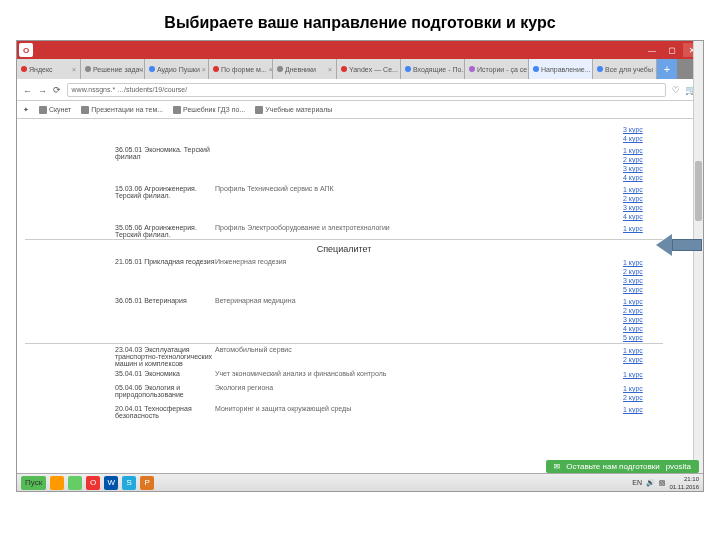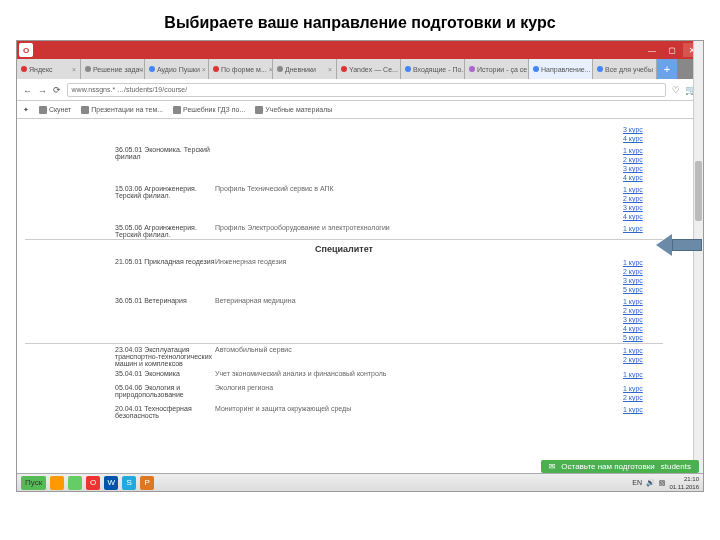--- a/index.html
+++ b/index.html
@@ -25,21 +25,21 @@
   .right-icons { display: flex; gap: 6px; font-size: 9px; color: #555; }
   .bookmarks { height: 18px; display: flex; align-items: center; padding: 0 6px; gap: 10px; font-size: 7px; color: #555; border-bottom: 1px solid #ccc; }
   .bm { display: flex; align-items: center; gap: 2px; }
   .bm-ico { width: 8px; height: 8px; background: #888; border-radius: 1px; }
   .content { flex: 1; overflow: hidden; font-size: 7px; color: #333; padding: 4px 40px 4px 8px; position: relative; }
   .row { display: flex; border-top: 1px solid transparent; padding: 1px 0; min-height: 14px; }
   .c1 { width: 190px; padding-left: 90px; color: #444; }
   .c2 { flex: 1; color: #666; }
   .c3 { width: 40px; text-align: left; }
   .c3 a { color: #36c; text-decoration: underline; display: block; line-height: 9px; }
-  .section-h { text-align: center; font-weight: bold; font-size: 9px; padding: 4px 0 2px; }
+  .section-h { text-align: center; font-weight: normal; font-size: 9px; padding: 4px 0 2px; }
   .hr { border-top: 1px solid #ccc; }
   .arrow-callout { position: absolute; right: 18px; top: 234px; width: 46px; height: 22px; }
   .arrow-body { position: absolute; right: 0; top: 5px; width: 30px; height: 12px; background: #6b8aa8; border: 1px solid #4a6a88; }
   .arrow-head { position: absolute; left: 0; top: 0; width: 0; height: 0; border-top: 11px solid transparent; border-bottom: 11px solid transparent; border-right: 16px solid #6b8aa8; }
   .statusbar { position: absolute; bottom: 18px; right: 4px; background: #4caf50; color: #fff; font-size: 8px; padding: 2px 8px; border-radius: 2px; display: flex; align-items: center; gap: 6px; }
   .taskbar { position: absolute; bottom: 0; left: 0; right: 0; height: 18px; background: linear-gradient(#eee,#ddd); border-top: 1px solid #aaa; display: flex; align-items: center; padding: 0 4px; font-size: 7px; color: #333; }
   .task-left { display: flex; gap: 4px; align-items: center; }
   .task-ico { width: 14px; height: 14px; border-radius: 2px; display: flex; align-items: center; justify-content: center; font-size: 8px; color: #fff; }
   .task-right { margin-left: auto; display: flex; align-items: center; gap: 4px; }
   .clock { text-align: right; line-height: 8px; font-size: 6px; }
@@ -242,21 +242,21 @@
       </div>
   </div>
 
   <div class="scroll">
       <div class="thumb"></div>
     </div>
 
   <div class="statusbar">
     <span>✉</span>
     <span>Оставьте нам подготовки</span>
-    <span>students</span>
+    <span>pvosita</span>
   </div>
 
   <div class="taskbar">
     <div class="task-left" id="taskleft">
         <div class="task-ico" style="background: rgb(85, 187, 85); width: auto; padding: 0px 4px; color: rgb(51, 51, 51);">Пуск</div>
         <div class="task-ico" style="background: rgb(255, 153, 0);"></div>
         <div class="task-ico" style="background: rgb(102, 204, 102);"></div>
         <div class="task-ico" style="background: rgb(238, 51, 51);">O</div>
         <div class="task-ico" style="background: rgb(0, 85, 170);">W</div>
         <div class="task-ico" style="background: rgb(34, 170, 221);">S</div>

